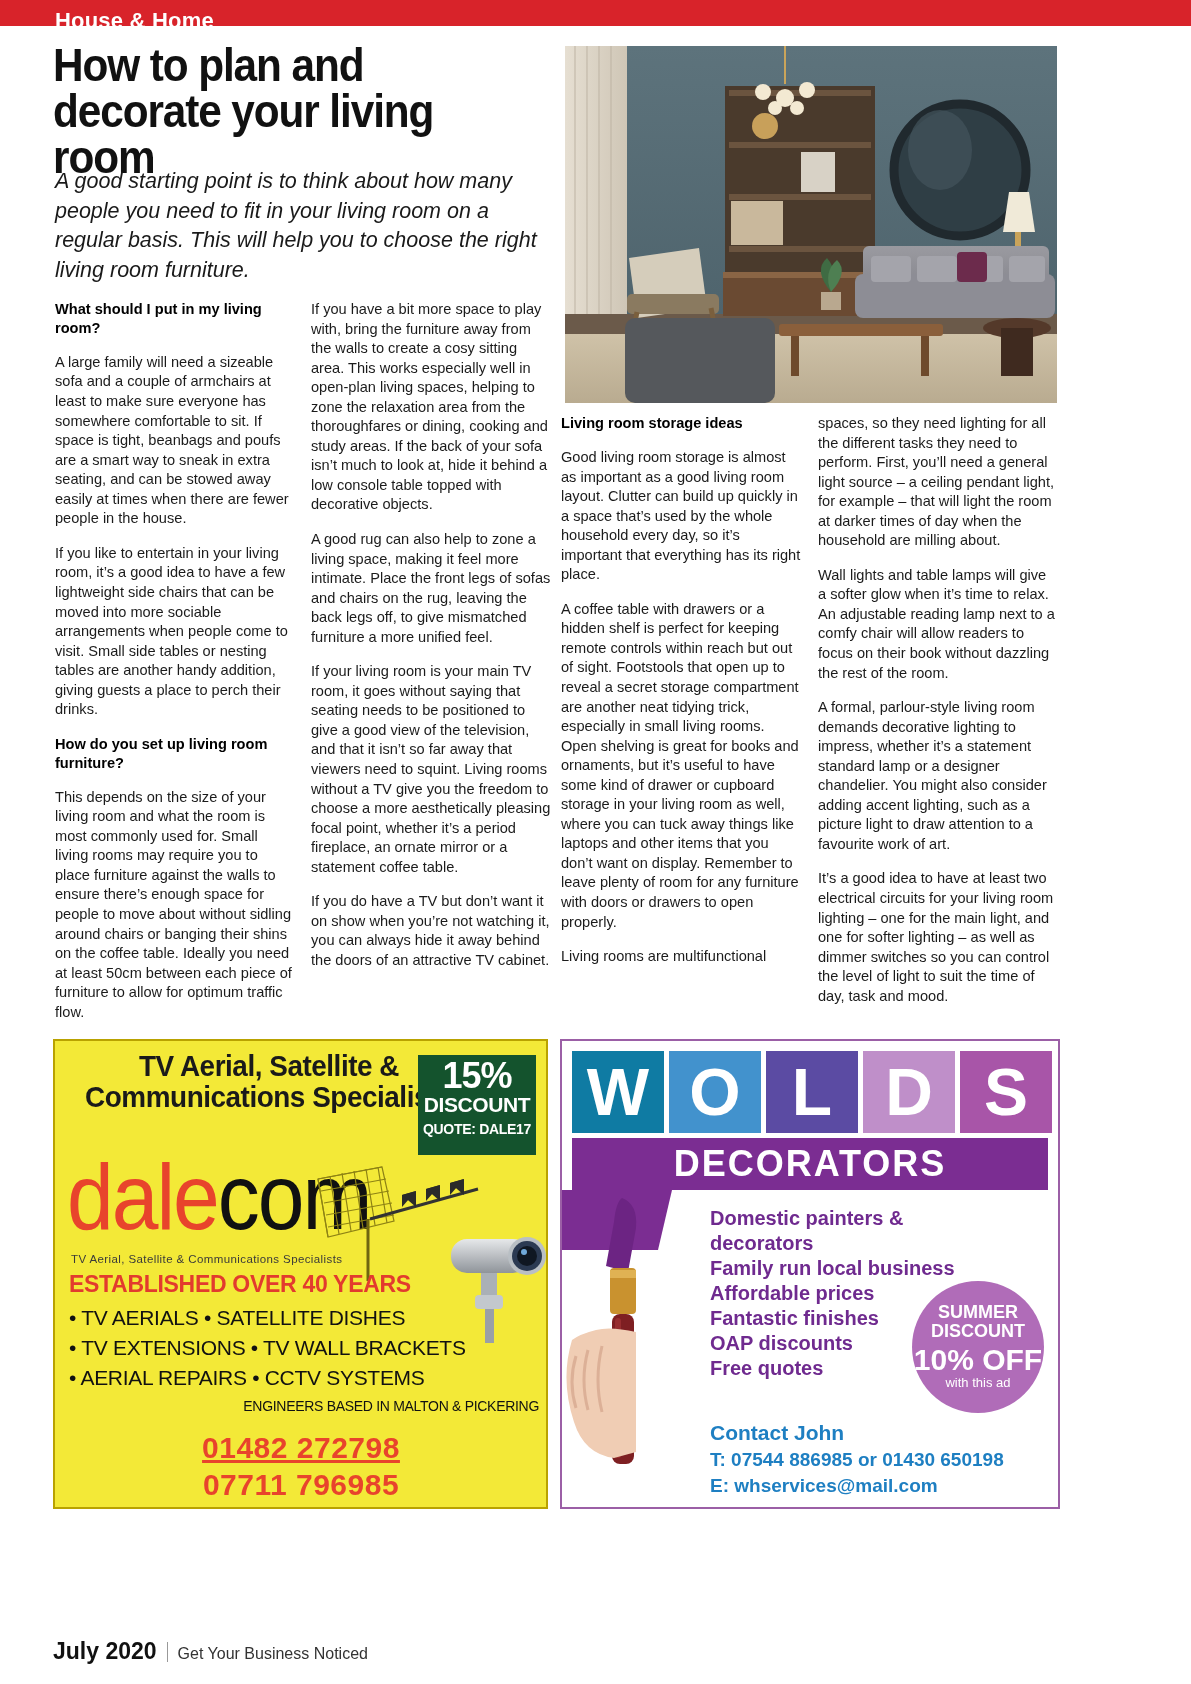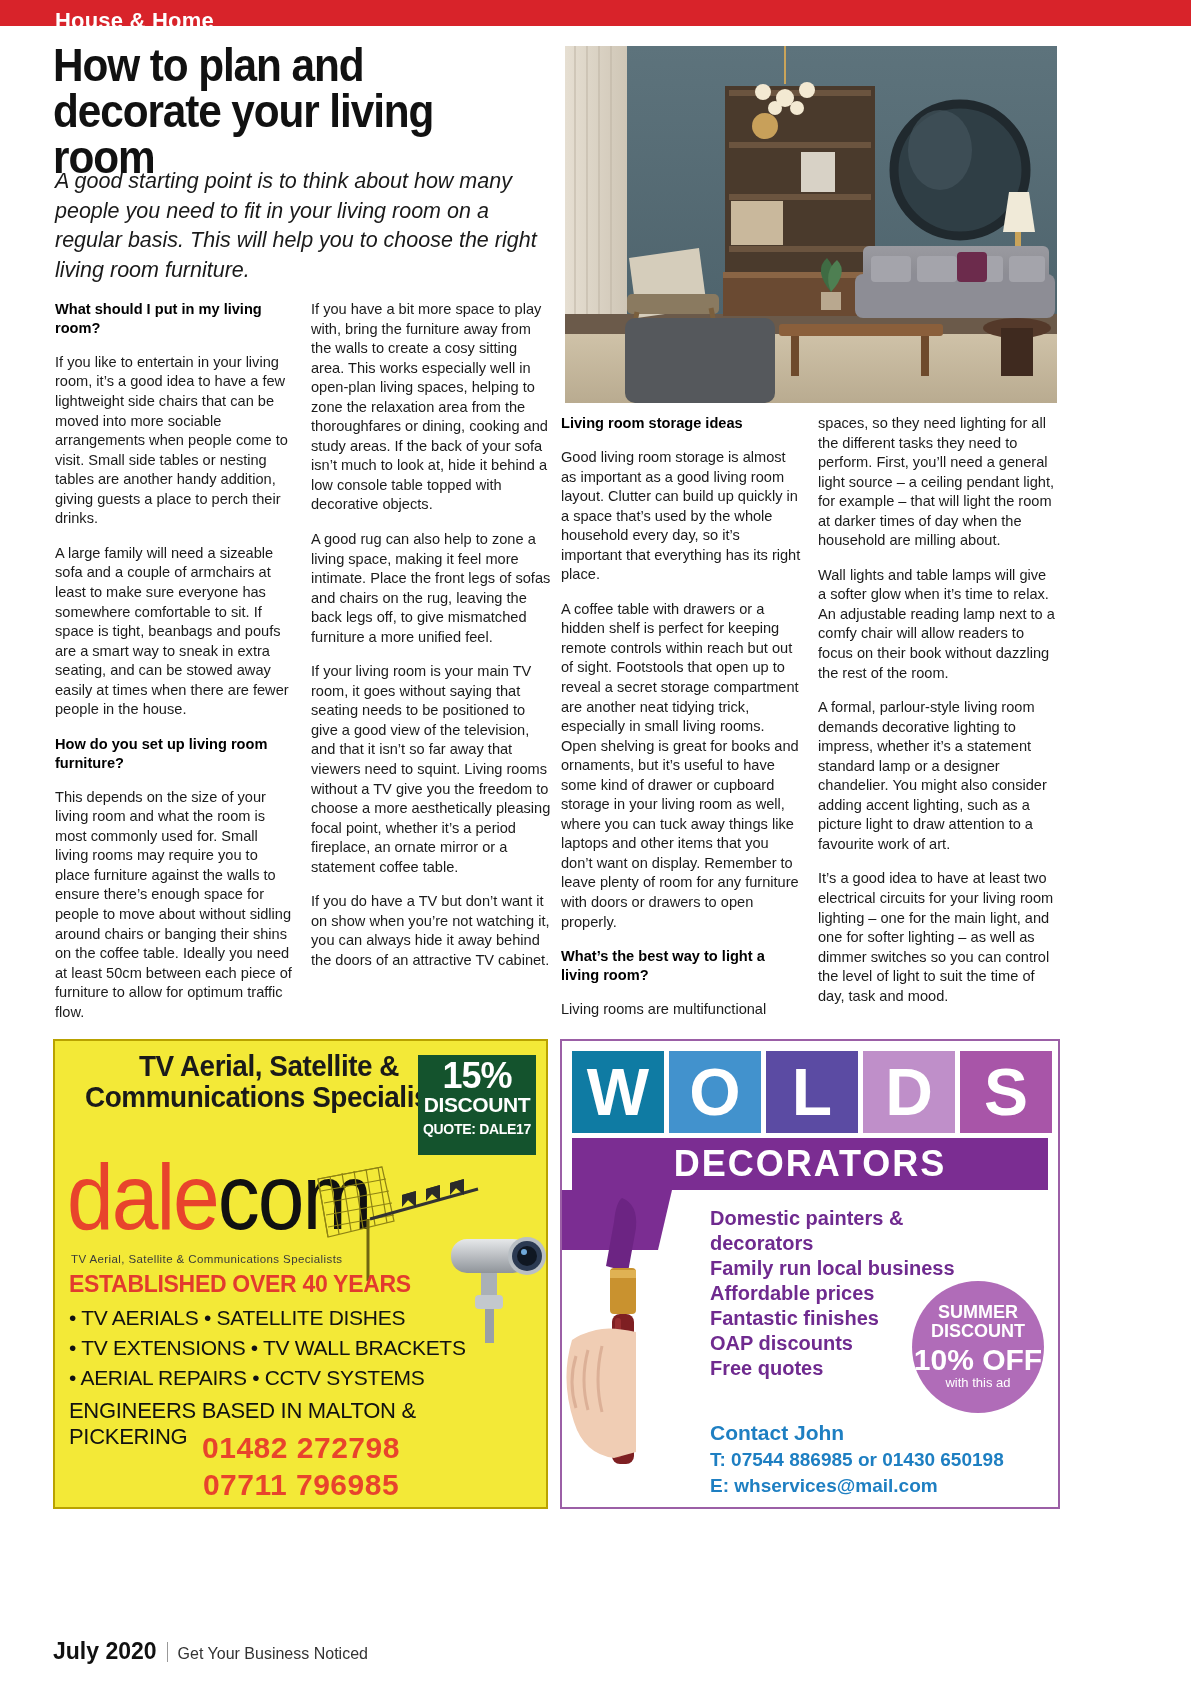--- a/index.html
+++ b/index.html
@@ -85,26 +85,26 @@
   }
   .dc-est{
     position:absolute; left:14px; top:230px; width:420px;
     font-size:23px; font-weight:bold; color:#e23b2e; letter-spacing:-.3px;
   }
   .dc-list{ position:absolute; left:14px; top:262px; width:400px; }
   .dc-list div{
     font-size:21px; color:#111; line-height:1.42; letter-spacing:-.3px;
   }
   .dc-eng{
-    position:absolute; left:14px; top:357px; width:470px; text-align:left;
-    font-size:22px; color:#111; letter-spacing:-.3px;
+    position:absolute; left:14px; top:357px; width:470px; text-align:right;
+    font-size:14px; color:#111; letter-spacing:-.3px;
   }
   .dc-tel{
     position:absolute; left:0; top:390px; width:492px; text-align:center;
-    font-size:30px; font-weight:bold; color:#e8442c; letter-spacing:.5px;
+    font-size:30px; font-weight:bold; color:#e8442c; letter-spacing:.5px;text-decoration:underline;
   }
   .dc-tel2{
     position:absolute; left:0; top:427px; width:492px; text-align:center;
     font-size:30px; font-weight:bold; color:#e8442c; letter-spacing:.5px;
   }
   .dc-web{
     position:absolute; left:0; top:466px; width:492px; text-align:center;
     font-size:19px; color:#111;
   }
 
@@ -241,38 +241,37 @@
     <rect x="436" y="282" width="32" height="48" fill="#3f2a1f"></rect>
 
     <rect x="256" y="246" width="20" height="18" fill="#b9a88f"></rect>
     <path d="M266 246 q-18 -22 -4 -34 q12 14 4 34z" fill="#3f6b43"></path>
     <path d="M266 246 q18 -20 6 -32 q-14 12 -6 32z" fill="#4e7f52"></path>
   </svg>
 </div>
 
 <div class="col col1">
   <h3>What should I put in my living room?</h3>
+  <p>A large family will need a sizeable sofa and a couple of armchairs at least to make sure everyone has somewhere comfortable to sit. If space is tight, beanbags and poufs are a smart way to sneak in extra seating, and can be stowed away easily at times when there are fewer people in the house.</p>
   <p>If you like to entertain in your living room, it’s a good idea to have a few lightweight side chairs that can be moved into more sociable arrangements when people come to visit. Small side tables or nesting tables are another handy addition, giving guests a place to perch their drinks.</p>
-  <p>A large family will need a sizeable sofa and a couple of armchairs at least to make sure everyone has somewhere comfortable to sit. If space is tight, beanbags and poufs are a smart way to sneak in extra seating, and can be stowed away easily at times when there are fewer people in the house.</p>
   <h3>How do you set up living room furniture?</h3>
   <p>This depends on the size of your living room and what the room is most commonly used for. Small living rooms may require you to place furniture against the walls to ensure there’s enough space for people to move about without sidling around chairs or banging their shins on the coffee table. Ideally you need at least 50cm between each piece of furniture to allow for optimum traffic flow.</p>
 </div>
 
 <div class="col col2">
   <p>If you have a bit more space to play with, bring the furniture away from the walls to create a cosy sitting area. This works especially well in open-plan living spaces, helping to zone the relaxation area from the thoroughfares or dining, cooking and study areas. If the back of your sofa isn’t much to look at, hide it behind a low console table topped with decorative objects.</p>
   <p>A good rug can also help to zone a living space, making it feel more intimate. Place the front legs of sofas and chairs on the rug, leaving the back legs off, to give mismatched furniture a more unified feel.</p>
   <p>If your living room is your main TV room, it goes without saying that seating needs to be positioned to give a good view of the television, and that it isn’t so far away that viewers need to squint. Living rooms without a TV give you the freedom to choose a more aesthetically pleasing focal point, whether it’s a period fireplace, an ornate mirror or a statement coffee table.</p>
   <p>If you do have a TV but don’t want it on show when you’re not watching it, you can always hide it away behind the doors of an attractive TV cabinet.</p>
 </div>
 
 <div class="col col3">
   <h3>Living room storage ideas</h3>
   <p>Good living room storage is almost as important as a good living room layout. Clutter can build up quickly in a space that’s used by the whole household every day, so it’s important that everything has its right place.</p>
   <p>A coffee table with drawers or a hidden shelf is perfect for keeping remote controls within reach but out of sight. Footstools that open up to reveal a secret storage compartment are another neat tidying trick, especially in small living rooms. Open shelving is great for books and ornaments, but it’s useful to have some kind of drawer or cupboard storage in your living room as well, where you can tuck away things like laptops and other items that you don’t want on display. Remember to leave plenty of room for any furniture with doors or drawers to open properly.</p>
-  <h3>What’s the best way to light a living room?</h3>
   <p>Living rooms are multifunctional</p>
 </div>
 
 <div class="col col4">
   <p>spaces, so they need lighting for all the different tasks they need to perform. First, you’ll need a general light source – a ceiling pendant light, for example – that will light the room at darker times of day when the household are milling about.</p>
   <p>Wall lights and table lamps will give a softer glow when it’s time to relax. An adjustable reading lamp next to a comfy chair will allow readers to focus on their book without dazzling the rest of the room.</p>
   <p>A formal, parlour-style living room demands decorative lighting to impress, whether it’s a statement standard lamp or a designer chandelier. You might also consider adding accent lighting, such as a picture light to draw attention to a favourite work of art.</p>
   <p>It’s a good idea to have at least two electrical circuits for your living room lighting – one for the main light, and one for softer lighting – as well as dimmer switches so you can control the level of light to suit the time of day, task and mood.</p>
 </div>
 

